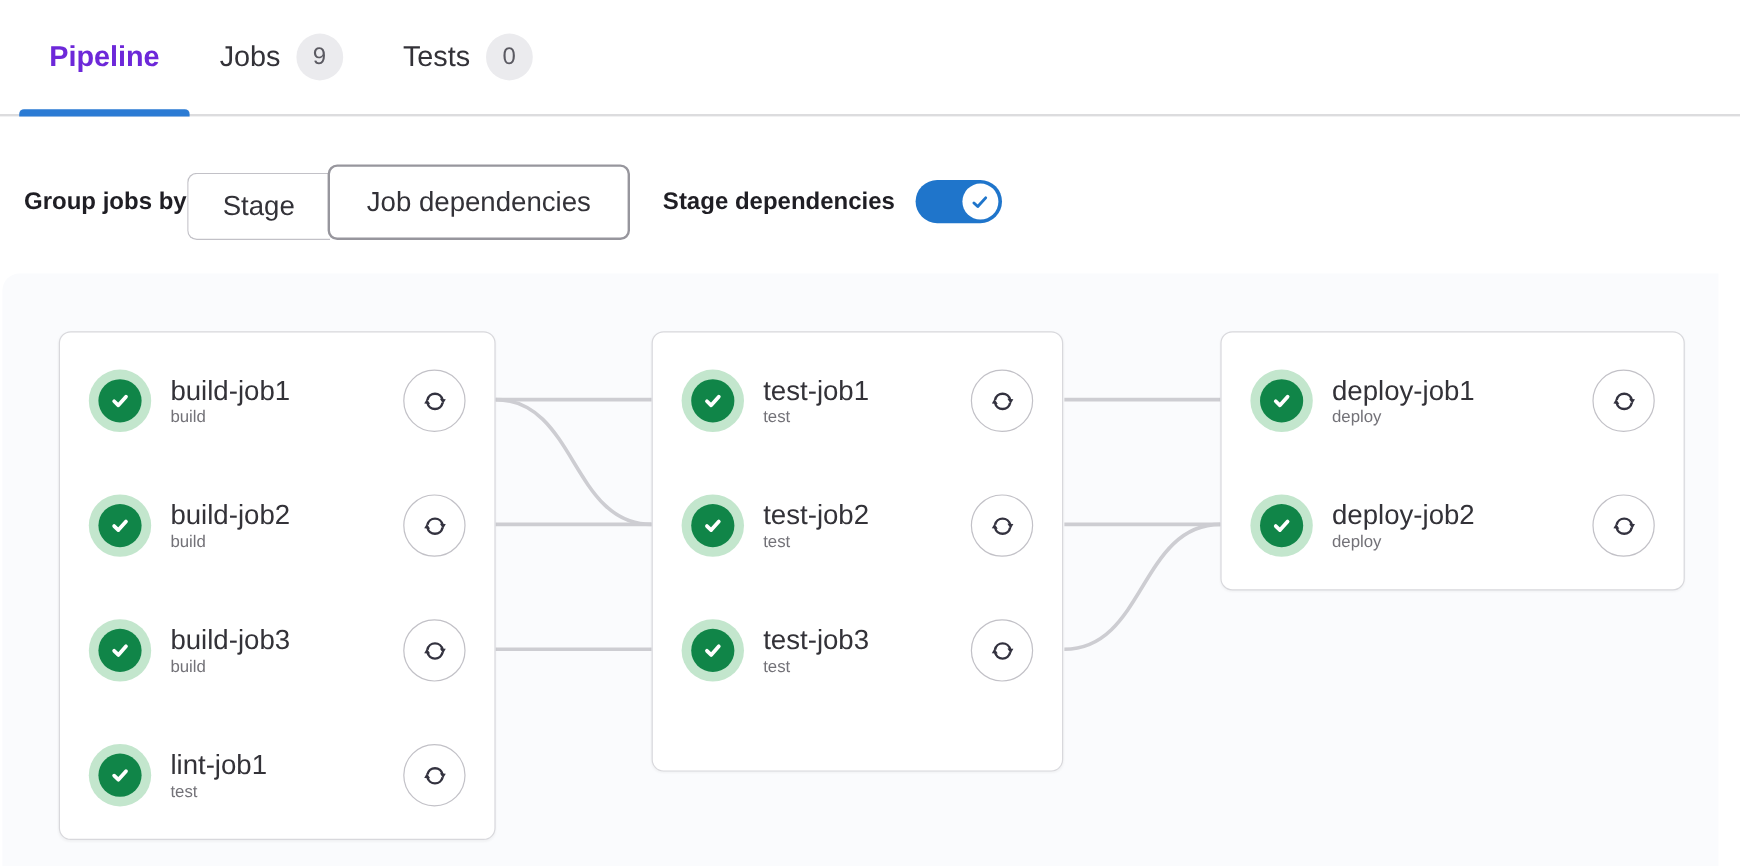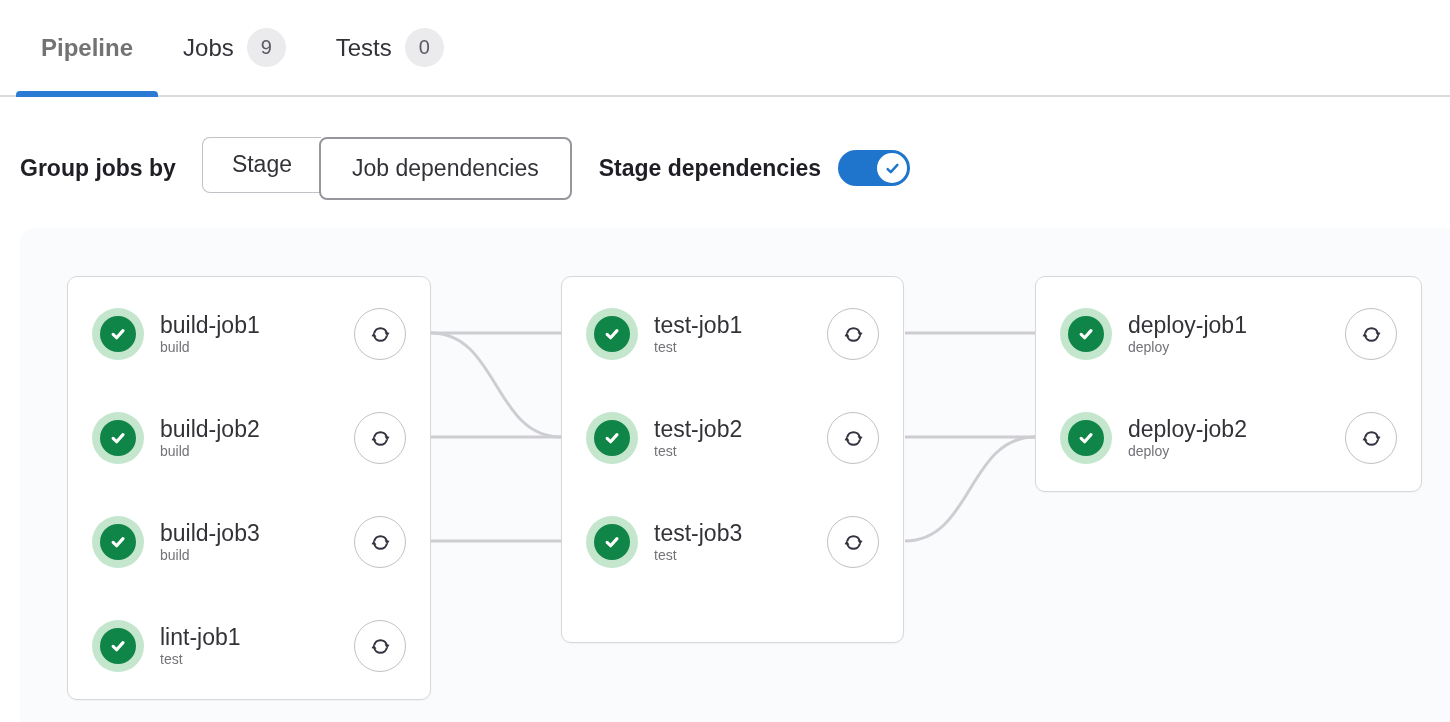--- a/index.html
+++ b/index.html
@@ -4,46 +4,46 @@
 <style>
   * { margin: 0; padding: 0; box-sizing: border-box; }
   html, body { width: 1450px; height: 722px; overflow: hidden; background: #ffffff;
     font-family: "Liberation Sans", sans-serif; color: #333238; }
 
   
   .nav { position: relative; height: 97px; border-bottom: 2px solid #dcdcde;
     display: flex; align-items: stretch; padding-left: 16px; }
   .tab { position: relative; display: flex; align-items: center; gap: 13px;
     padding: 0 25px; font-size: 24px; color: #333238; cursor: pointer; }
-  .tab.active { font-weight: 700; color: #737373; }
+  .tab.active { font-weight: 700; color: #6d28d9; }
   .tab.active .indicator { position: absolute; left: 0; right: 0; bottom: -2px;
     height: 6px; background: #2b7bd4; border-radius: 4px 4px 0 0; }
   .badge { min-width: 39px; height: 39px; padding: 0 11px; border-radius: 20px;
     background: #ebebee; color: #5b5a62; font-size: 20px; display: flex;
     align-items: center; justify-content: center; }
 
   
   .controls { display: flex; align-items: center; margin: 38px 0 0 20px; height: 66px; }
-  .group-label, .show-label { font-size: 23px; font-weight: 700; color: #1f1e24; }
-  .seg { display: flex; align-items: flex-start; margin-left: 26px; }
+  .group-label, .show-label { font-size: 20px; font-weight: 700; color: #1f1e24; }
+  .seg { display: flex; align-items: flex-end; }
   .seg-btn { background: #fff; font-size: 23px; color: #333238; display: flex;
     align-items: center; justify-content: center; cursor: pointer; }
   .seg-btn.first { height: 56px; padding: 0 29px; border: 1.5px solid #c2c1c7;
     border-radius: 8px 0 0 8px; border-right: none; }
   .seg-btn.selected { height: 63px; padding: 0 31px; border: 2.5px solid #97969d;
     border-radius: 8px; margin-left: -2px; z-index: 2; }
   .show-label { margin-left: 27px; }
   .toggle { position: relative; width: 72px; height: 36px; border-radius: 18px;
     background: #1f75cb; margin-left: 17px; cursor: pointer; flex: none; }
   .knob { position: absolute; top: 3px; right: 3px; width: 30px; height: 30px;
     border-radius: 50%; background: #fff; display: flex; align-items: center;
     justify-content: center; }
 
   
-  .graph { position: absolute; left: 20px; top: 228px; width: 1430px; height: 494px;
+  .graph { position: absolute; left: 2px; top: 228px; width: 1430px; height: 494px;
     background: #fafbfd; border-radius: 14px 0 0 0; }
   .links { position: absolute; left: 0; top: 0; pointer-events: none; }
   .links path { stroke: #cdcdd2; stroke-width: 3; fill: none; }
 
   .card { position: absolute; background: #ffffff; border: 1px solid #d8d8dc;
     border-radius: 10px; box-shadow: 0 1px 2px rgba(31,30,36,0.04);
     display: flex; flex-direction: column; gap: 48px; padding: 29px 24px 24px; }
   .card1 { left: 47px; top: 48px; width: 364px; height: 424px; }
   .card2 { left: 541px; top: 48px; width: 343px; height: 367px; }
   .card3 { left: 1015px; top: 48px; width: 387px; height: 216px; }

